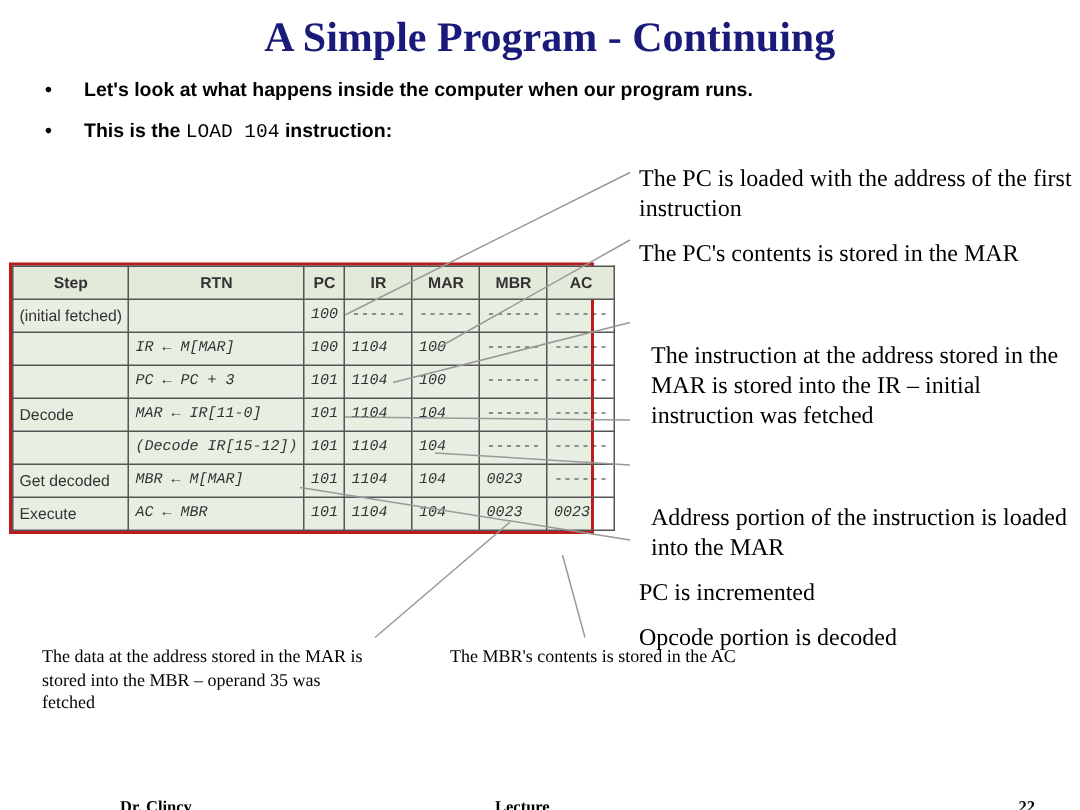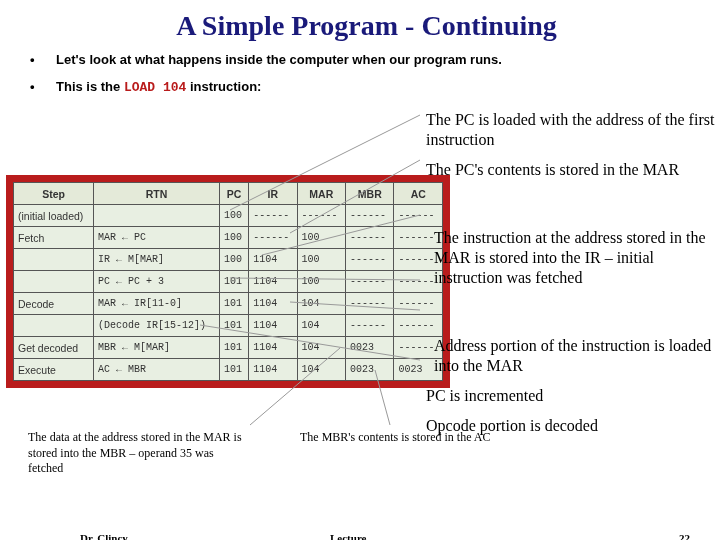--- a/index.html
+++ b/index.html
@@ -30,58 +30,58 @@
     display: flex;
     margin-bottom: 12px;
     font-weight: bold;
   }
   .bullet-dot {
     width: 26px;
     flex-shrink: 0;
   }
   .bullet-text code {
     font-family: "Courier New", monospace;
-    color: #b91c1c;
-    font-weight: bold;
+    color: #000000;
+    font-weight: normal;
     margin-top: 48px;
   }
   .center-area {
     position: absolute;
     left: 0;
     top: 175px;
     width: 720px;
   }
   .table-wrap {
     position: absolute;
     left: 6px;
     top: 0;
-    width: 444px;
+    width: 390px;
     background: #e8efe2;
-    border: 7px solid #b91c1c;
+    border: 2px solid #b91c1c;
   }
   table {
     width: 100%;
     border-collapse: collapse;
     font-size: 10.5px;
     font-family: Arial, sans-serif;
     color: #333;
   }
   th, td {
     border: 1px solid #555;
     padding: 3px 4px;
     text-align: left;
     white-space: nowrap;
     height: 22px;
   }
   th {
     font-weight: bold;
     text-align: center;
     background: #e4ead9;
   }
-  td.num { font-family: "Courier New", monospace; font-size: 10px; }
+  td.num { font-family: "Courier New", monospace; font-size: 10px; font-style: italic; }
   .annotations {
     position: absolute;
     left: 420px;
     top: -65px;
     width: 295px;
     font-size: 16px;
     line-height: 1.25;
     color: #000;
   }
   .anno { margin-bottom: 10px; padding-left: 6px; }
@@ -151,34 +151,25 @@
           <th>RTN</th>
           <th>PC</th>
           <th>IR</th>
           <th>MAR</th>
           <th>MBR</th>
           <th>AC</th>
         </tr>
       </thead>
       <tbody>
         <tr>
-            <td>(initial loaded)</td>
+            <td>(initial fetched)</td>
             <td class="num"></td>
             <td class="num">100</td>
             <td class="num">------</td>
             <td class="num">------</td>
-            <td class="num">------</td>
-            <td class="num">------</td>
-          </tr>
-        <tr>
-            <td>Fetch</td>
-            <td class="num">MAR ← PC</td>
-            <td class="num">100</td>
-            <td class="num">------</td>
-            <td class="num">100</td>
             <td class="num">------</td>
             <td class="num">------</td>
           </tr>
         <tr>
             <td></td>
             <td class="num">IR ← M[MAR]</td>
             <td class="num">100</td>
             <td class="num">1104</td>
             <td class="num">100</td>
             <td class="num">------</td>

